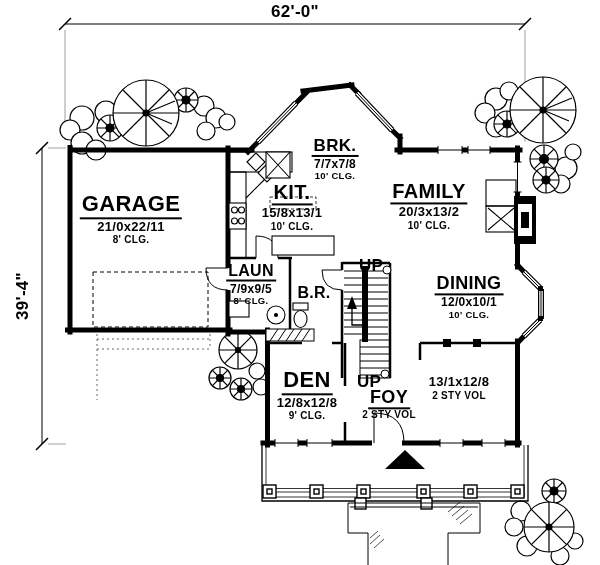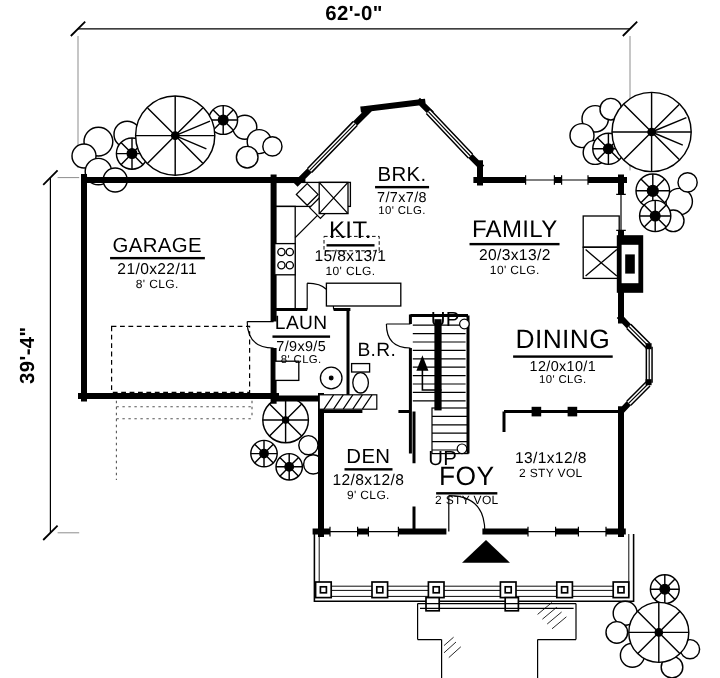--- a/index.html
+++ b/index.html
@@ -1,24 +1,24 @@
 <!DOCTYPE html>
 <html><head>
 <meta charset="utf-8">
 <style>
   html,body{margin:0;padding:0;background:#fff}
   .canvas{position:relative;width:600px;height:565px;background:#ffffff;overflow:hidden;
           font-family:"Liberation Sans",sans-serif;color:#000}
   .plan-svg{position:absolute;left:0;top:0}
   .lbl{position:absolute;transform:translate(-50%,-50%);display:flex;flex-direction:column;
-       align-items:center;font-weight:400;white-space:nowrap;text-align:center;line-height:1.12;
+       align-items:center;font-weight:700;white-space:nowrap;text-align:center;line-height:1.12;
        letter-spacing:.3px}
   .rname{border-bottom:2px solid #000;padding:0 2px 0 2px}
   .no-ul{border-bottom:none}
-  .fs20{font-size:20px}.fs19{font-size:17px}.fs18{font-size:22px}
+  .fs20{font-size:20px}.fs19{font-size:22px}.fs18{font-size:18px}
   .fs17{font-size:17px}.fs16{font-size:16px}
   .rsize{font-size:13px;margin-top:1px}
   .rclg{font-size:10px}
   .sm .rsize{font-size:12px}
   .sm .rclg{font-size:9.5px}
   .up{font-size:17px}
   .note{font-size:10px}
   .dim{position:absolute;font-weight:700;font-size:17px;white-space:nowrap;letter-spacing:.3px}
   .dim-top{left:295px;top:2px;transform:translateX(-50%)}
   .dim-left{left:23px;top:296px;transform:translate(-50%,-50%) rotate(-90deg)}

